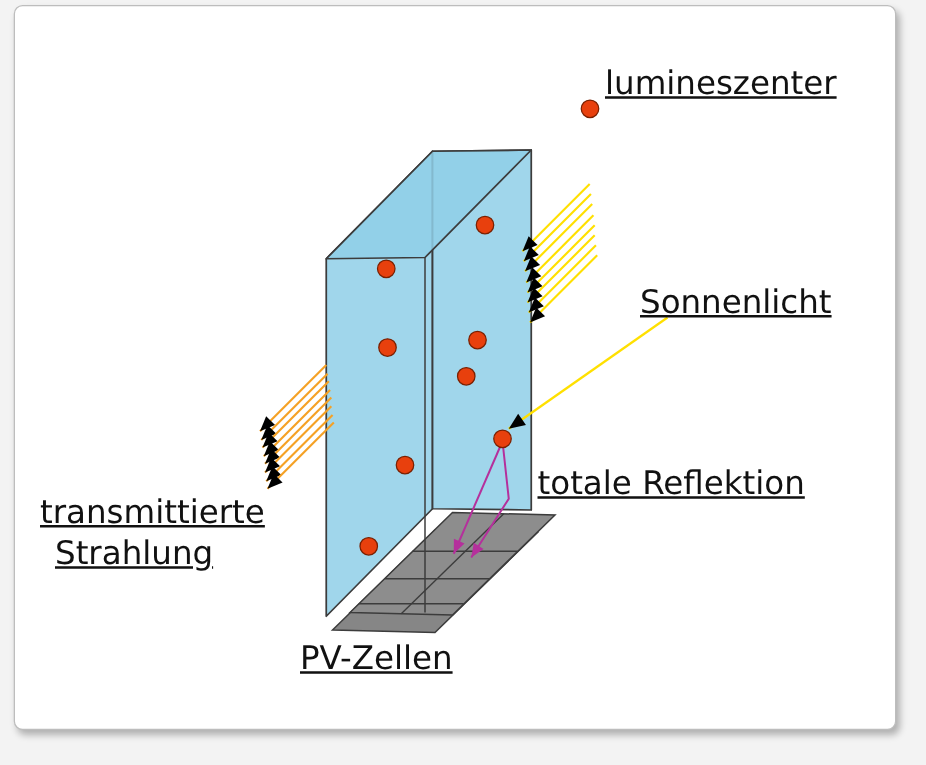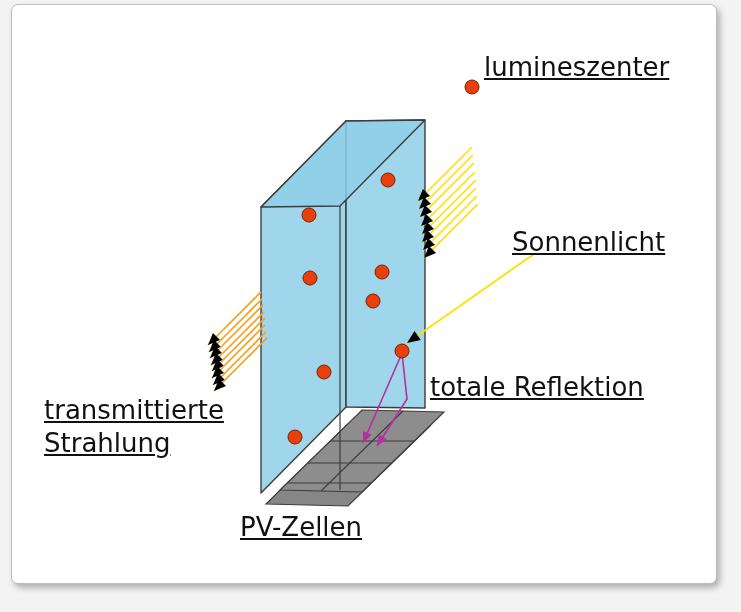--- a/index.html
+++ b/index.html
@@ -87,16 +87,16 @@
         <circle cx="295" cy="437" r="7" fill="#e8400d" stroke="#7a2000" stroke-width="1"></circle>
       </g>
     <g id="g-legend">
         <circle cx="472" cy="87" r="7" fill="#e8400d" stroke="#7a2000" stroke-width="1"></circle>
       </g>
   </svg>
 
   <div class="lbl" style="left:484px;top:51px;">lumineszenter</div>
   <div class="lbl" style="left:472px;top:226px;margin-left:40px;">Sonnenlicht</div>
   <div class="lbl" style="left:430px;top:371px;">totale Reflektion</div>
-  <div class="lbl" style="left:44px;top:394px;">transmittierte</div>
+  <div class="lbl" style="left:32px;top:394px;">transmittierte</div>
   <div class="lbl" style="left:240px;top:511px;">PV-Zellen</div>
   <div class="lbl" style="left:44px;top:427px;">Strahlung</div>
 </div>
 
 </body></html>

